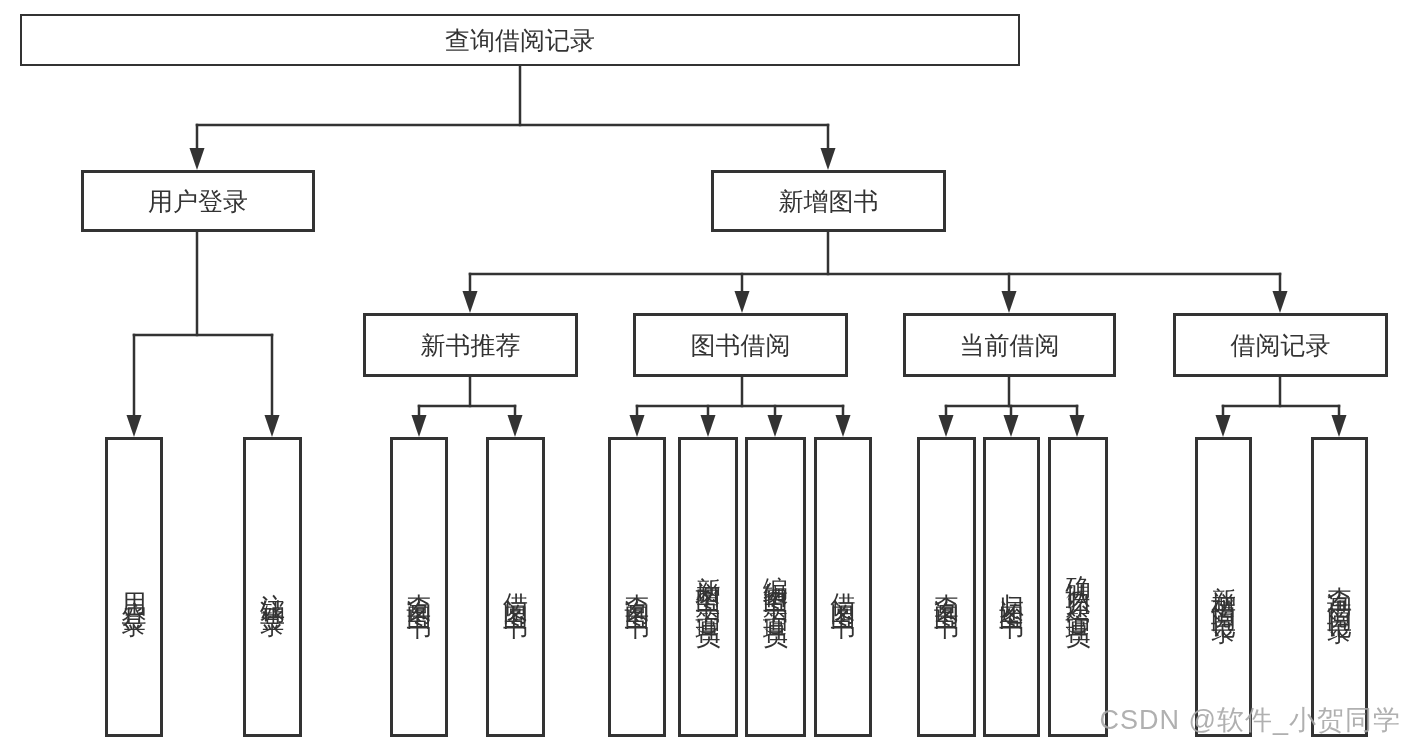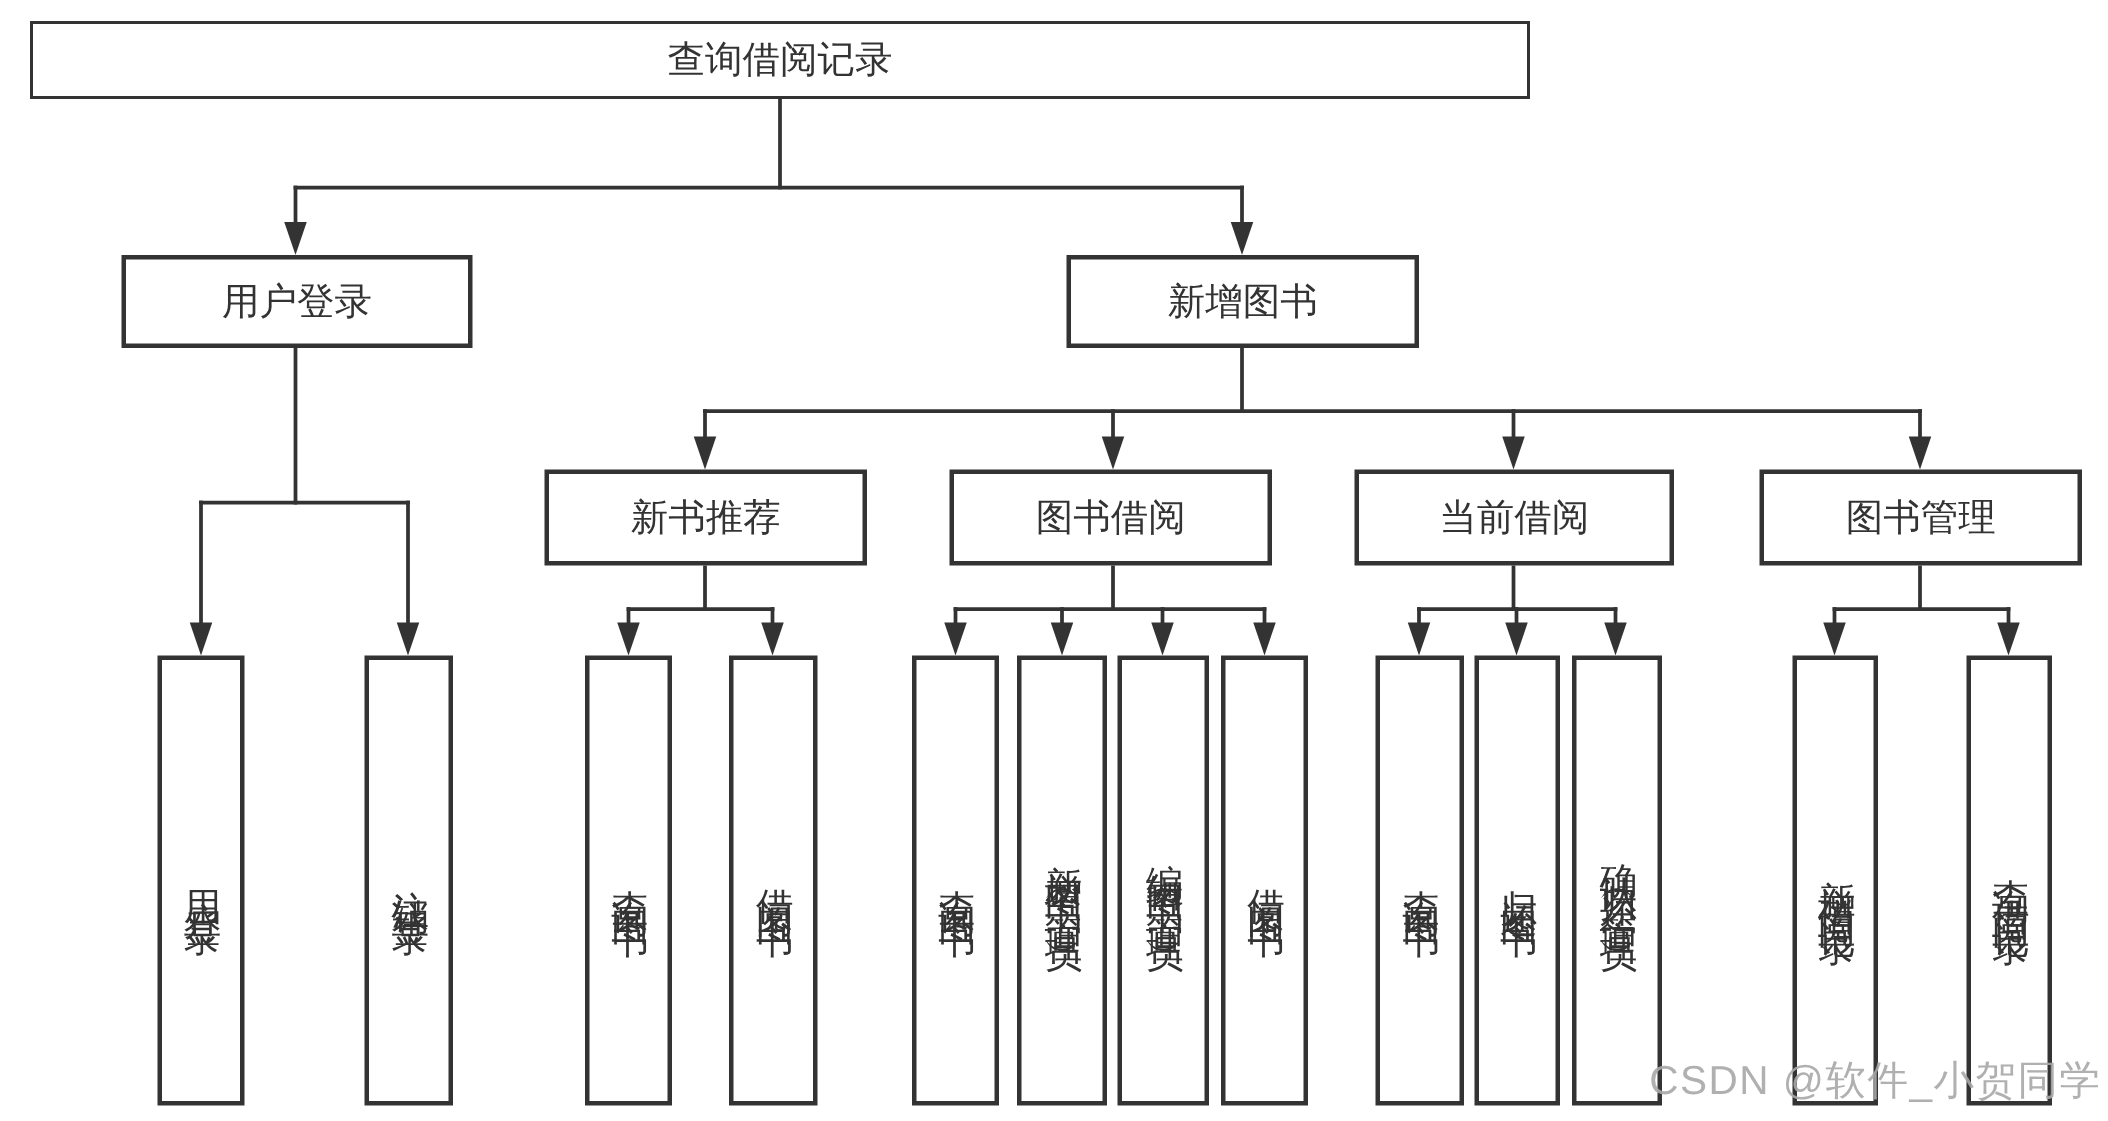--- a/index.html
+++ b/index.html
@@ -134,21 +134,21 @@
   <div class="node" style="left:363px;top:313px;width:215px;height:64px;">
     <span class="lbl">新书推荐</span>
   </div>
   <div class="node" style="left:633px;top:313px;width:215px;height:64px;">
     <span class="lbl">图书借阅</span>
   </div>
   <div class="node" style="left:903px;top:313px;width:213px;height:64px;">
     <span class="lbl">当前借阅</span>
   </div>
   <div class="node" style="left:1173px;top:313px;width:215px;height:64px;">
-    <span class="lbl">图书管理</span>
+    <span class="lbl">借阅记录</span>
   </div>
 
   <div class="node vert" style="left:105px;top:437px;width:58px;height:300px;">
     <span class="lbl">用户登录</span>
   </div>
   <div class="node vert" style="left:243px;top:437px;width:59px;height:300px;">
     <span class="lbl">注销登录</span>
   </div>
 
   <div class="node vert" style="left:390px;top:437px;width:58px;height:300px;">

